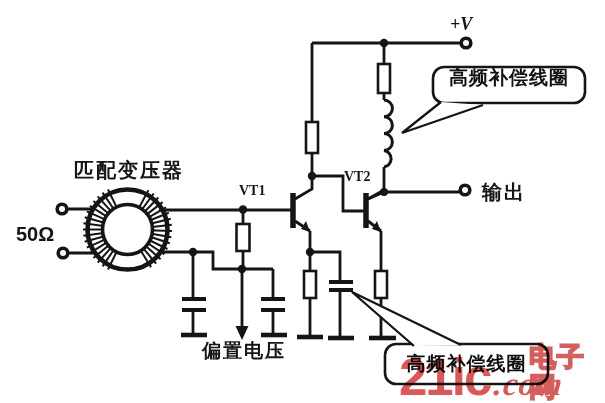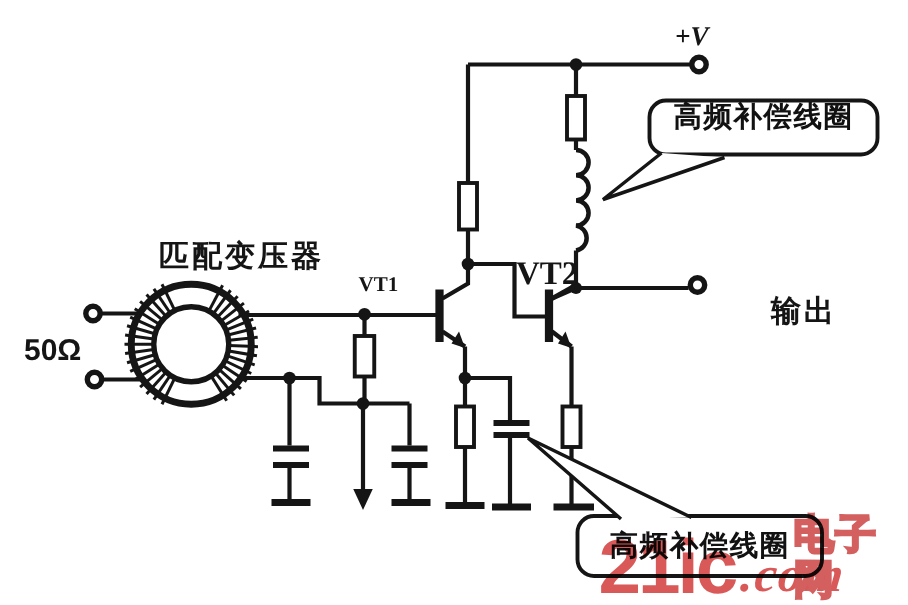--- a/index.html
+++ b/index.html
@@ -2,21 +2,21 @@
 <html><head>
 <meta charset="utf-8">
 <style>
   html,body{margin:0;padding:0;background:#fff;}
   #stage{
     position:relative;width:605px;height:403px;background:#fff;overflow:hidden;
     font-family:"Liberation Sans",sans-serif;color:#151515;
   }
   #stage svg{position:absolute;left:0;top:0;}
   .lbl{position:absolute;white-space:nowrap;color:#151515;}
-  .lbl-cn{font-family:"Liberation Sans",sans-serif;font-weight:700;letter-spacing:2px;margin-left:32px;}
+  .lbl-cn{font-family:"Liberation Sans",sans-serif;font-weight:700;letter-spacing:2px;}
   .lbl-serif{font-family:"Liberation Serif",serif;font-weight:700;}
   .callout-text{
     position:absolute;display:flex;align-items:center;justify-content:center;
     font-family:"Liberation Sans",sans-serif;font-weight:700;font-size:19px;
     letter-spacing:1px;color:#111;
   }
   #watermark{
     position:absolute;left:0;top:0;width:605px;height:322px;pointer-events:none;
     mix-blend-mode:multiply;opacity:.92;
   }
@@ -171,23 +171,24 @@
       <circle cx="62" cy="209" r="4.8"></circle>
       <circle cx="63" cy="253" r="4.8"></circle>
       <circle cx="466" cy="43" r="4.8"></circle>
       <circle cx="465" cy="190" r="4.8"></circle>
     </g>
   </svg>
 
   <div class="lbl lbl-cn" style="left:74px;top:157px;font-size:20px;">匹配变压器</div>
   <div class="lbl" style="left:16px;top:223px;font-size:20px;font-weight:700;">50Ω</div>
   <div class="lbl lbl-serif" style="left:239px;top:183px;font-size:14px;">VT1</div>
-  <div class="lbl lbl-serif" style="left:344px;top:169px;font-size:22px;">VT2</div>
+  <div class="lbl lbl-serif" style="left:344px;top:169px;font-size:14px;">VT2</div>
   <div class="lbl lbl-serif" style="left:450px;top:14px;font-size:18px;font-style:italic;">+V</div>
-  <div class="lbl lbl-cn" style="left:482px;top:194px;font-size:20px;">输出</div>
+  <div class="lbl lbl-cn" style="left:482px;top:179px;font-size:20px;">输出</div>
+  <div class="lbl lbl-cn" style="left:202px;top:338px;font-size:19px;">偏置电压</div>
 
   <div class="callout-text" style="left:433px;top:67px;width:152px;height:21px;">高频补偿线圈</div>
   <div class="callout-text" style="left:385px;top:344px;width:163px;height:40px;">高频补偿线圈</div>
 
   <div id="watermark">
     <span class="wm-brand" style="color: rgb(214, 73, 73);">21ic</span>
     <span class="wm-suffix" style="color: rgb(214, 73, 73);">.com</span>
     <span class="wm-site">电子网</span>
   </div>
 </div>

